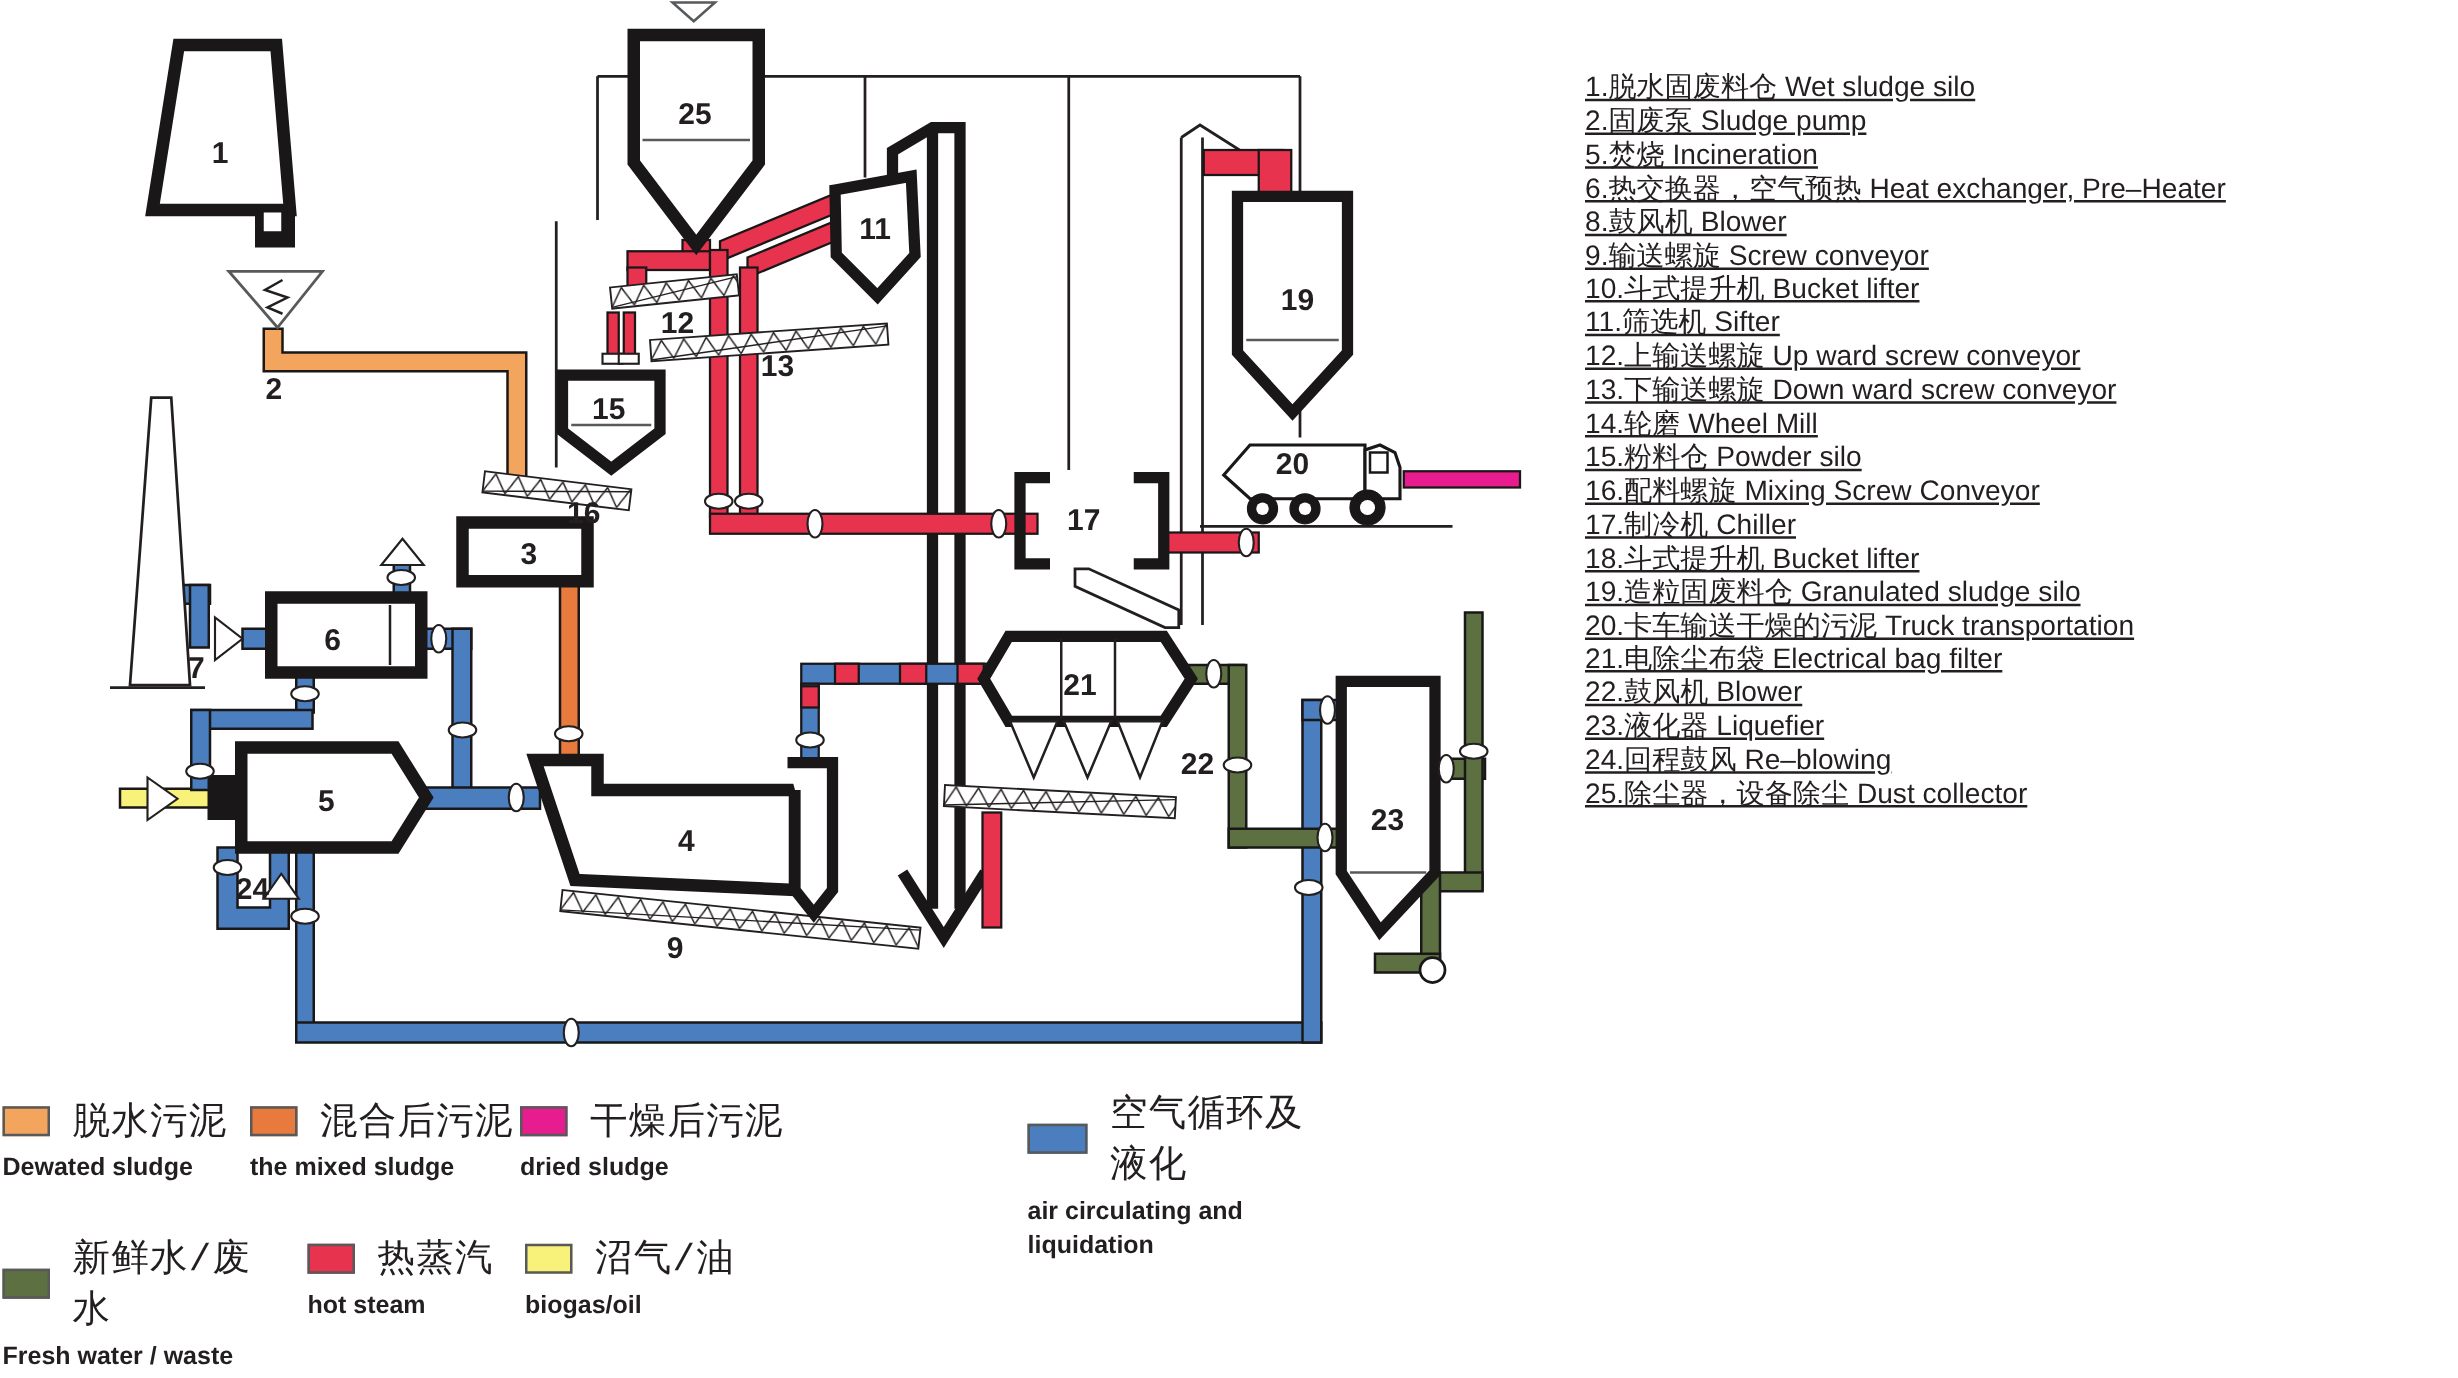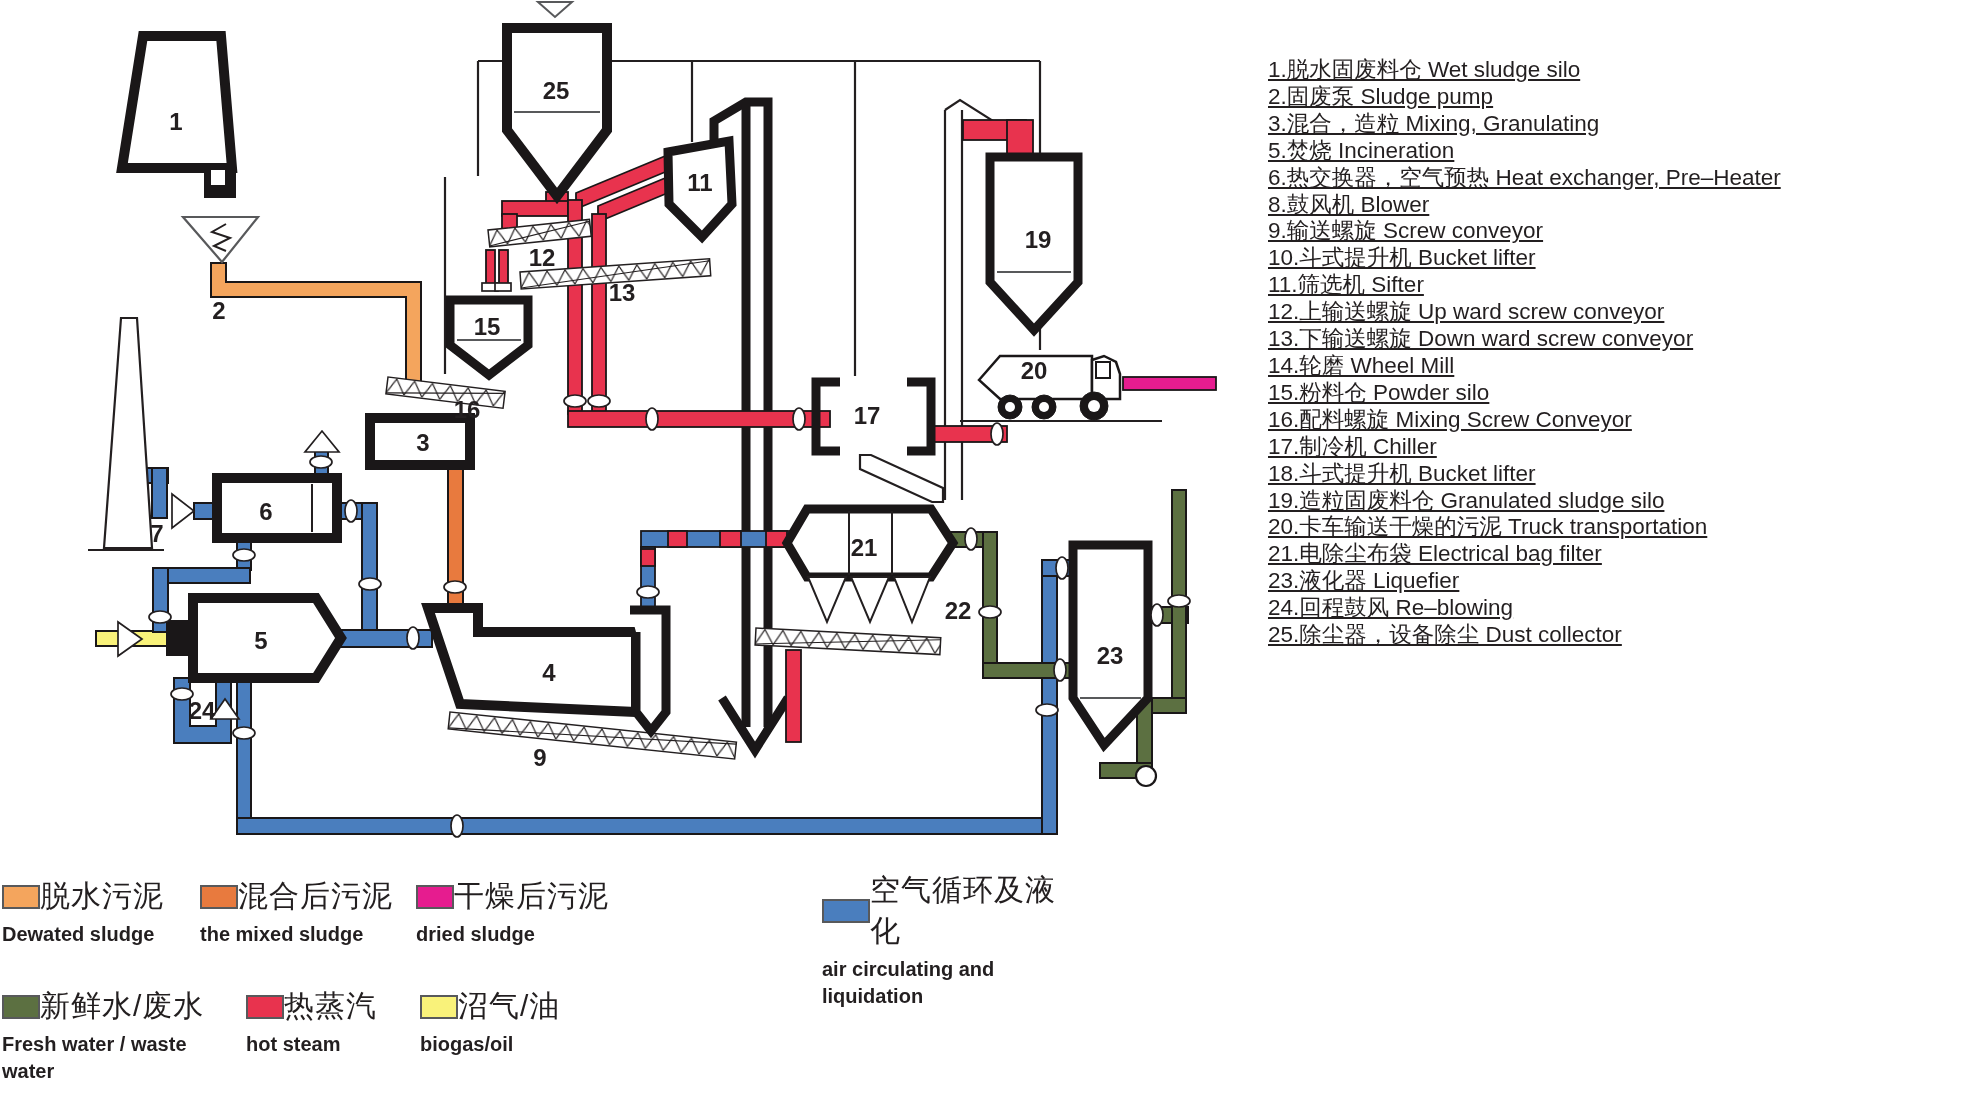--- a/index.html
+++ b/index.html
@@ -2,21 +2,21 @@
 <html><head>
 <meta charset="utf-8">
 <style>
   html,body{margin:0;padding:0;background:#fff;width:1966px;height:1102px;overflow:hidden;
     font-family:"Liberation Sans",sans-serif;color:#231F20;}
   .stage{position:relative;width:1966px;height:1102px;background:#fff;}
   svg{position:absolute;left:0;top:0;}
   svg text.eq{font-family:"Liberation Sans",sans-serif;font-size:24px;font-weight:600;fill:#231F20;text-anchor:middle;}
   .legend-list{position:absolute;left:1268px;top:57px;width:695px;font-size:22.5px;line-height:26.9px;white-space:nowrap;text-decoration:underline;}
   .fl-item{position:absolute;}
-  .fl-head{display:flex;align-items:center;gap:0;}
+  .fl-head{display:flex;align-items:center;gap:18px;font-family:Liberation Mono, monospace;}
   .sw{display:inline-block;width:34px;height:20px;border:2px solid #58595B;flex:0 0 auto;}
   .sw-wide{width:44px;}
   .sw0{background:#F4A55D}.sw1{background:#E87A3E}.sw2{background:#E61C8F}
   .sw3{background:#4A7EBE}.sw4{background:#5C7041}.sw5{background:#E8334E}.sw6{background:#F9F27A}
   .fl-zh{font-size:30px;letter-spacing:1px;}
   .fl-en{font-size:20px;margin-top:4px;line-height:27px;font-weight:bold;}
 </style>
 </head>
 <body>
 
@@ -265,37 +265,37 @@
     <text class="eq" x="958" y="619">22</text>
     <text class="eq" x="1110" y="664">23</text>
     <text class="eq" x="202" y="719">24</text>
     <text class="eq" x="556" y="99">25</text>
   </g>
 </svg>
 
   <div class="legend-list">
     <div class="legend-line">1.脱水固废料仓 Wet sludge silo</div>
     <div class="legend-line">2.固废泵 Sludge pump</div>
-    <div class="legend-line">3.混合，造粒 Mixing, Granulating</div>
     <div class="legend-line">5.焚烧 Incineration</div>
     <div class="legend-line">6.热交换器，空气预热 Heat exchanger, Pre–Heater</div>
     <div class="legend-line">8.鼓风机 Blower</div>
     <div class="legend-line">9.输送螺旋 Screw conveyor</div>
     <div class="legend-line">10.斗式提升机 Bucket lifter</div>
     <div class="legend-line">11.筛选机 Sifter</div>
     <div class="legend-line">12.上输送螺旋 Up ward screw conveyor</div>
     <div class="legend-line">13.下输送螺旋 Down ward screw conveyor</div>
     <div class="legend-line">14.轮磨 Wheel Mill</div>
     <div class="legend-line">15.粉料仓 Powder silo</div>
     <div class="legend-line">16.配料螺旋 Mixing Screw Conveyor</div>
     <div class="legend-line">17.制冷机 Chiller</div>
     <div class="legend-line">18.斗式提升机 Bucket lifter</div>
     <div class="legend-line">19.造粒固废料仓 Granulated sludge silo</div>
     <div class="legend-line">20.卡车输送干燥的污泥 Truck transportation</div>
     <div class="legend-line">21.电除尘布袋 Electrical bag filter</div>
+    <div class="legend-line">22.鼓风机 Blower</div>
     <div class="legend-line">23.液化器 Liquefier</div>
     <div class="legend-line">24.回程鼓风 Re–blowing</div>
     <div class="legend-line">25.除尘器，设备除尘 Dust collector</div>
   </div>
 
   <div class="fl-item" style="left:2px;top:876px;width:200px">
     <div class="fl-head">
         <span class="sw sw0"></span>
       <span class="fl-zh">脱水污泥</span>
       </div>

